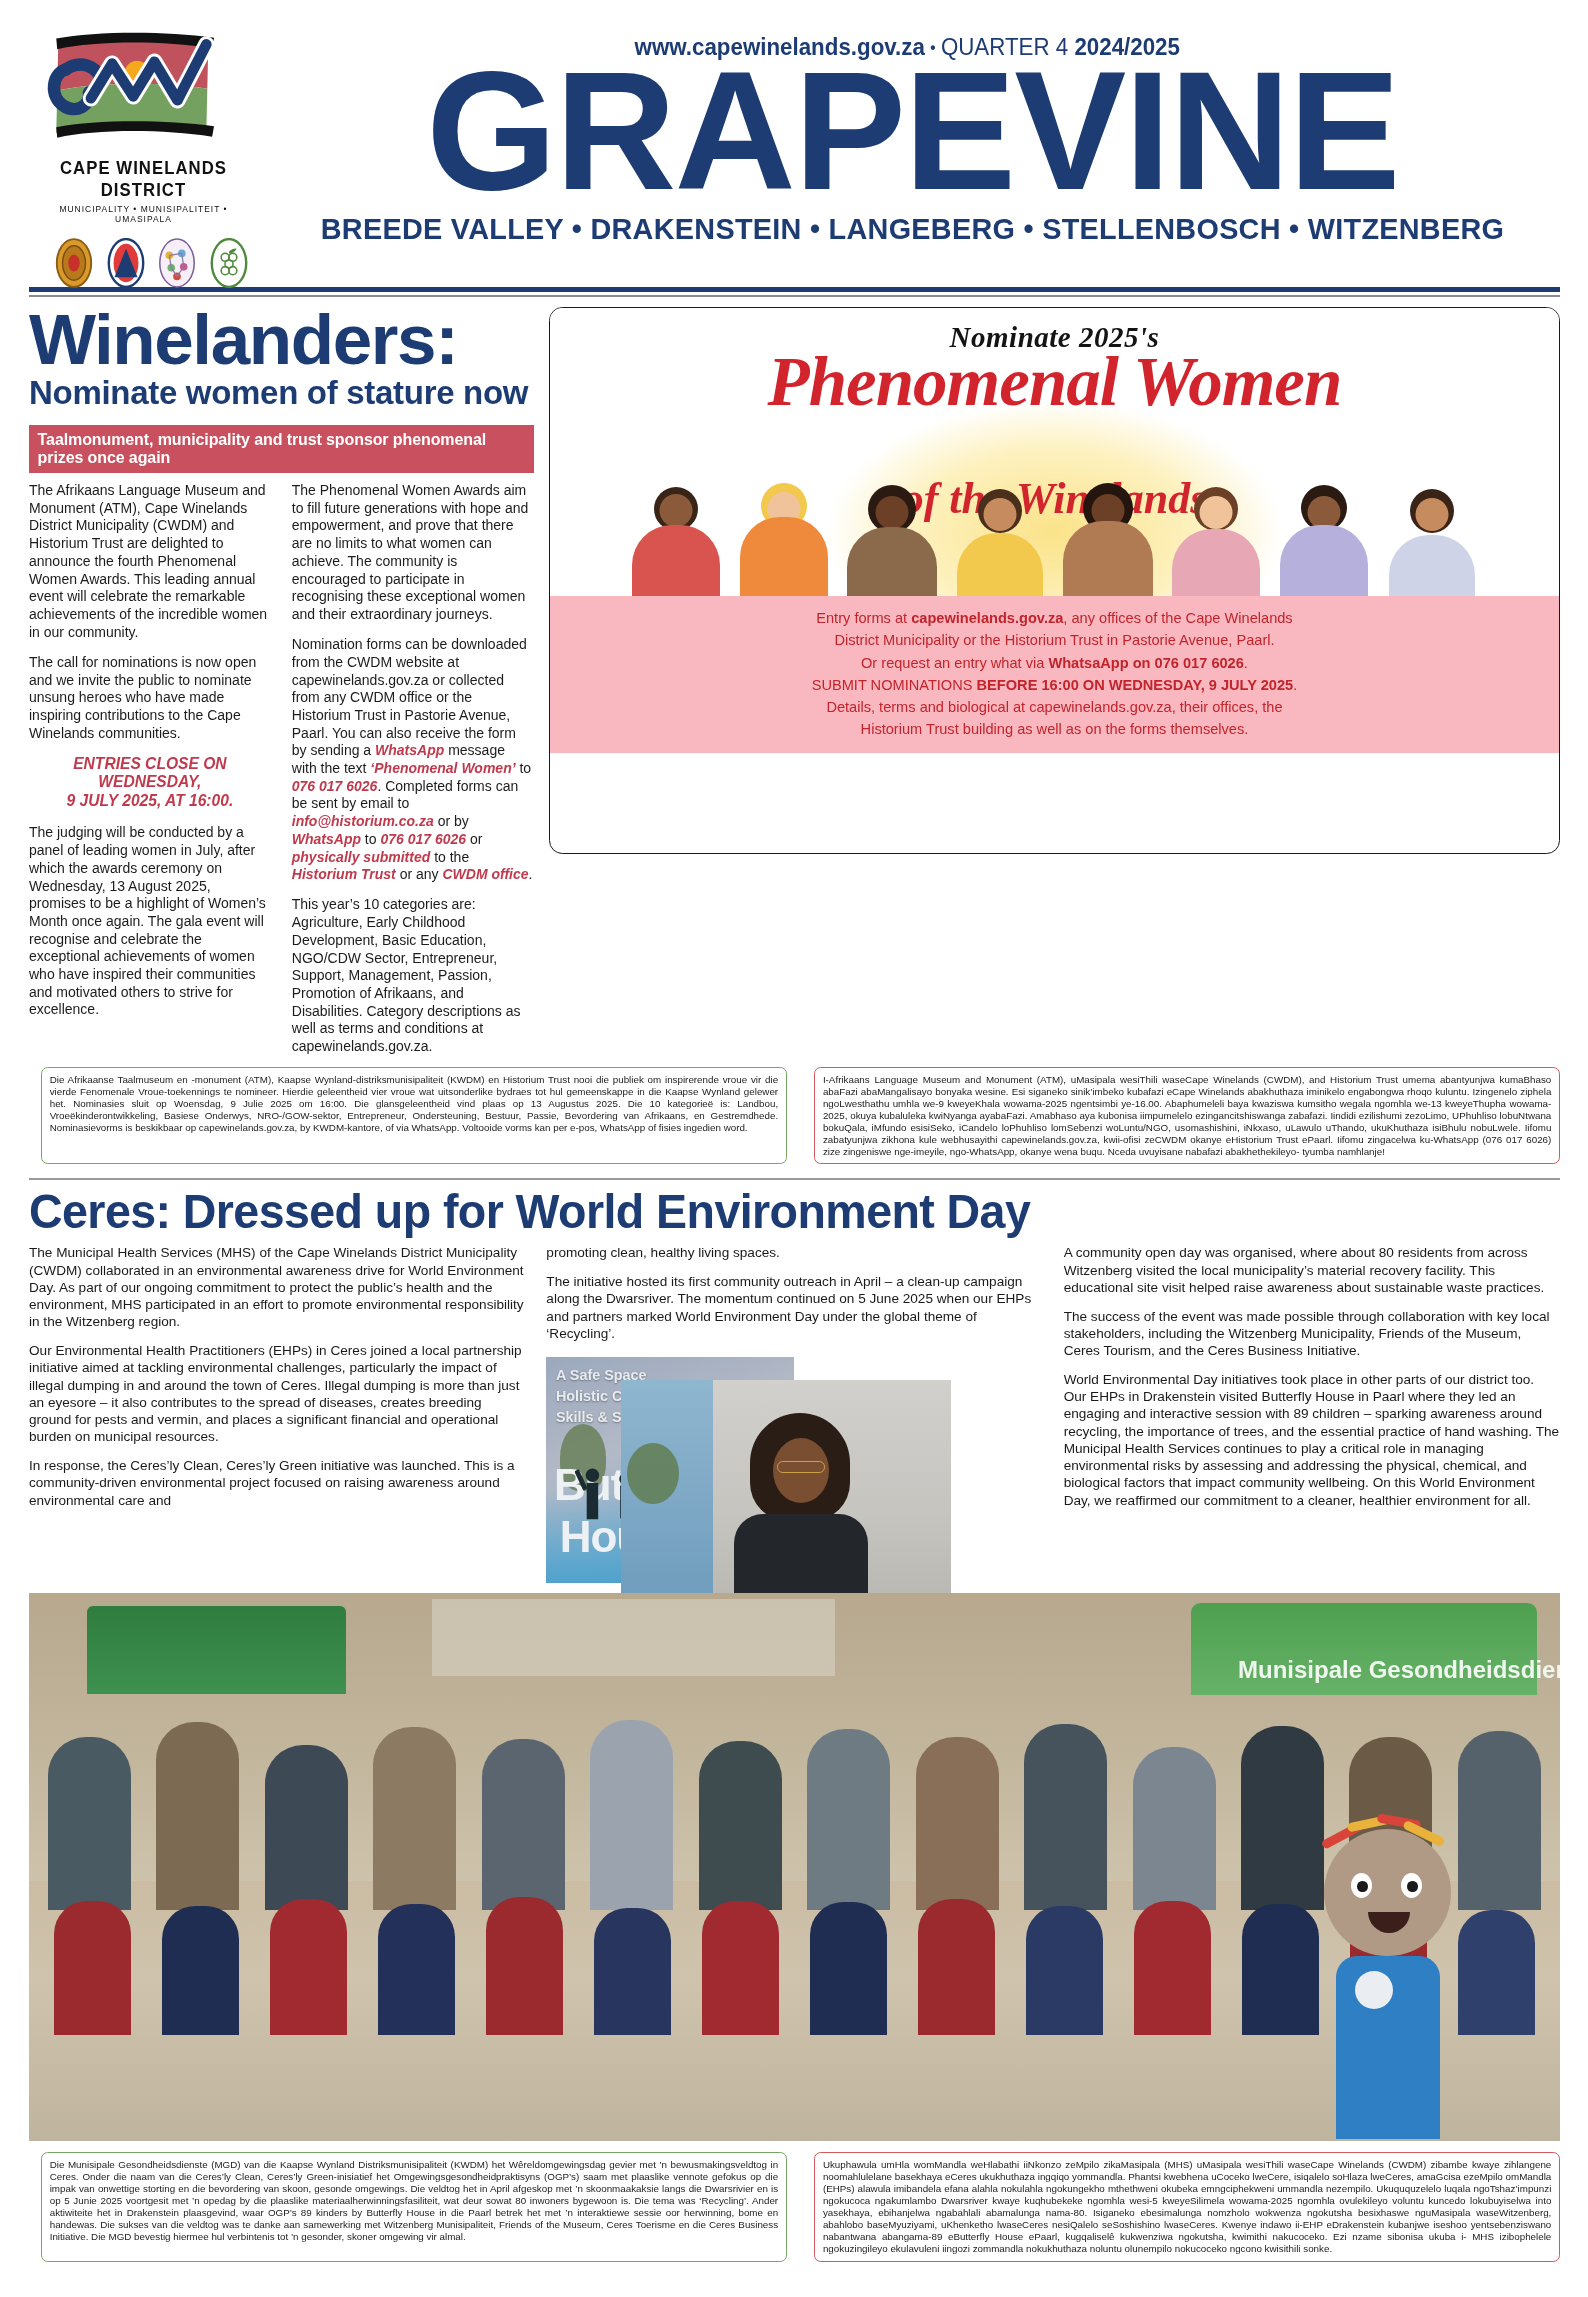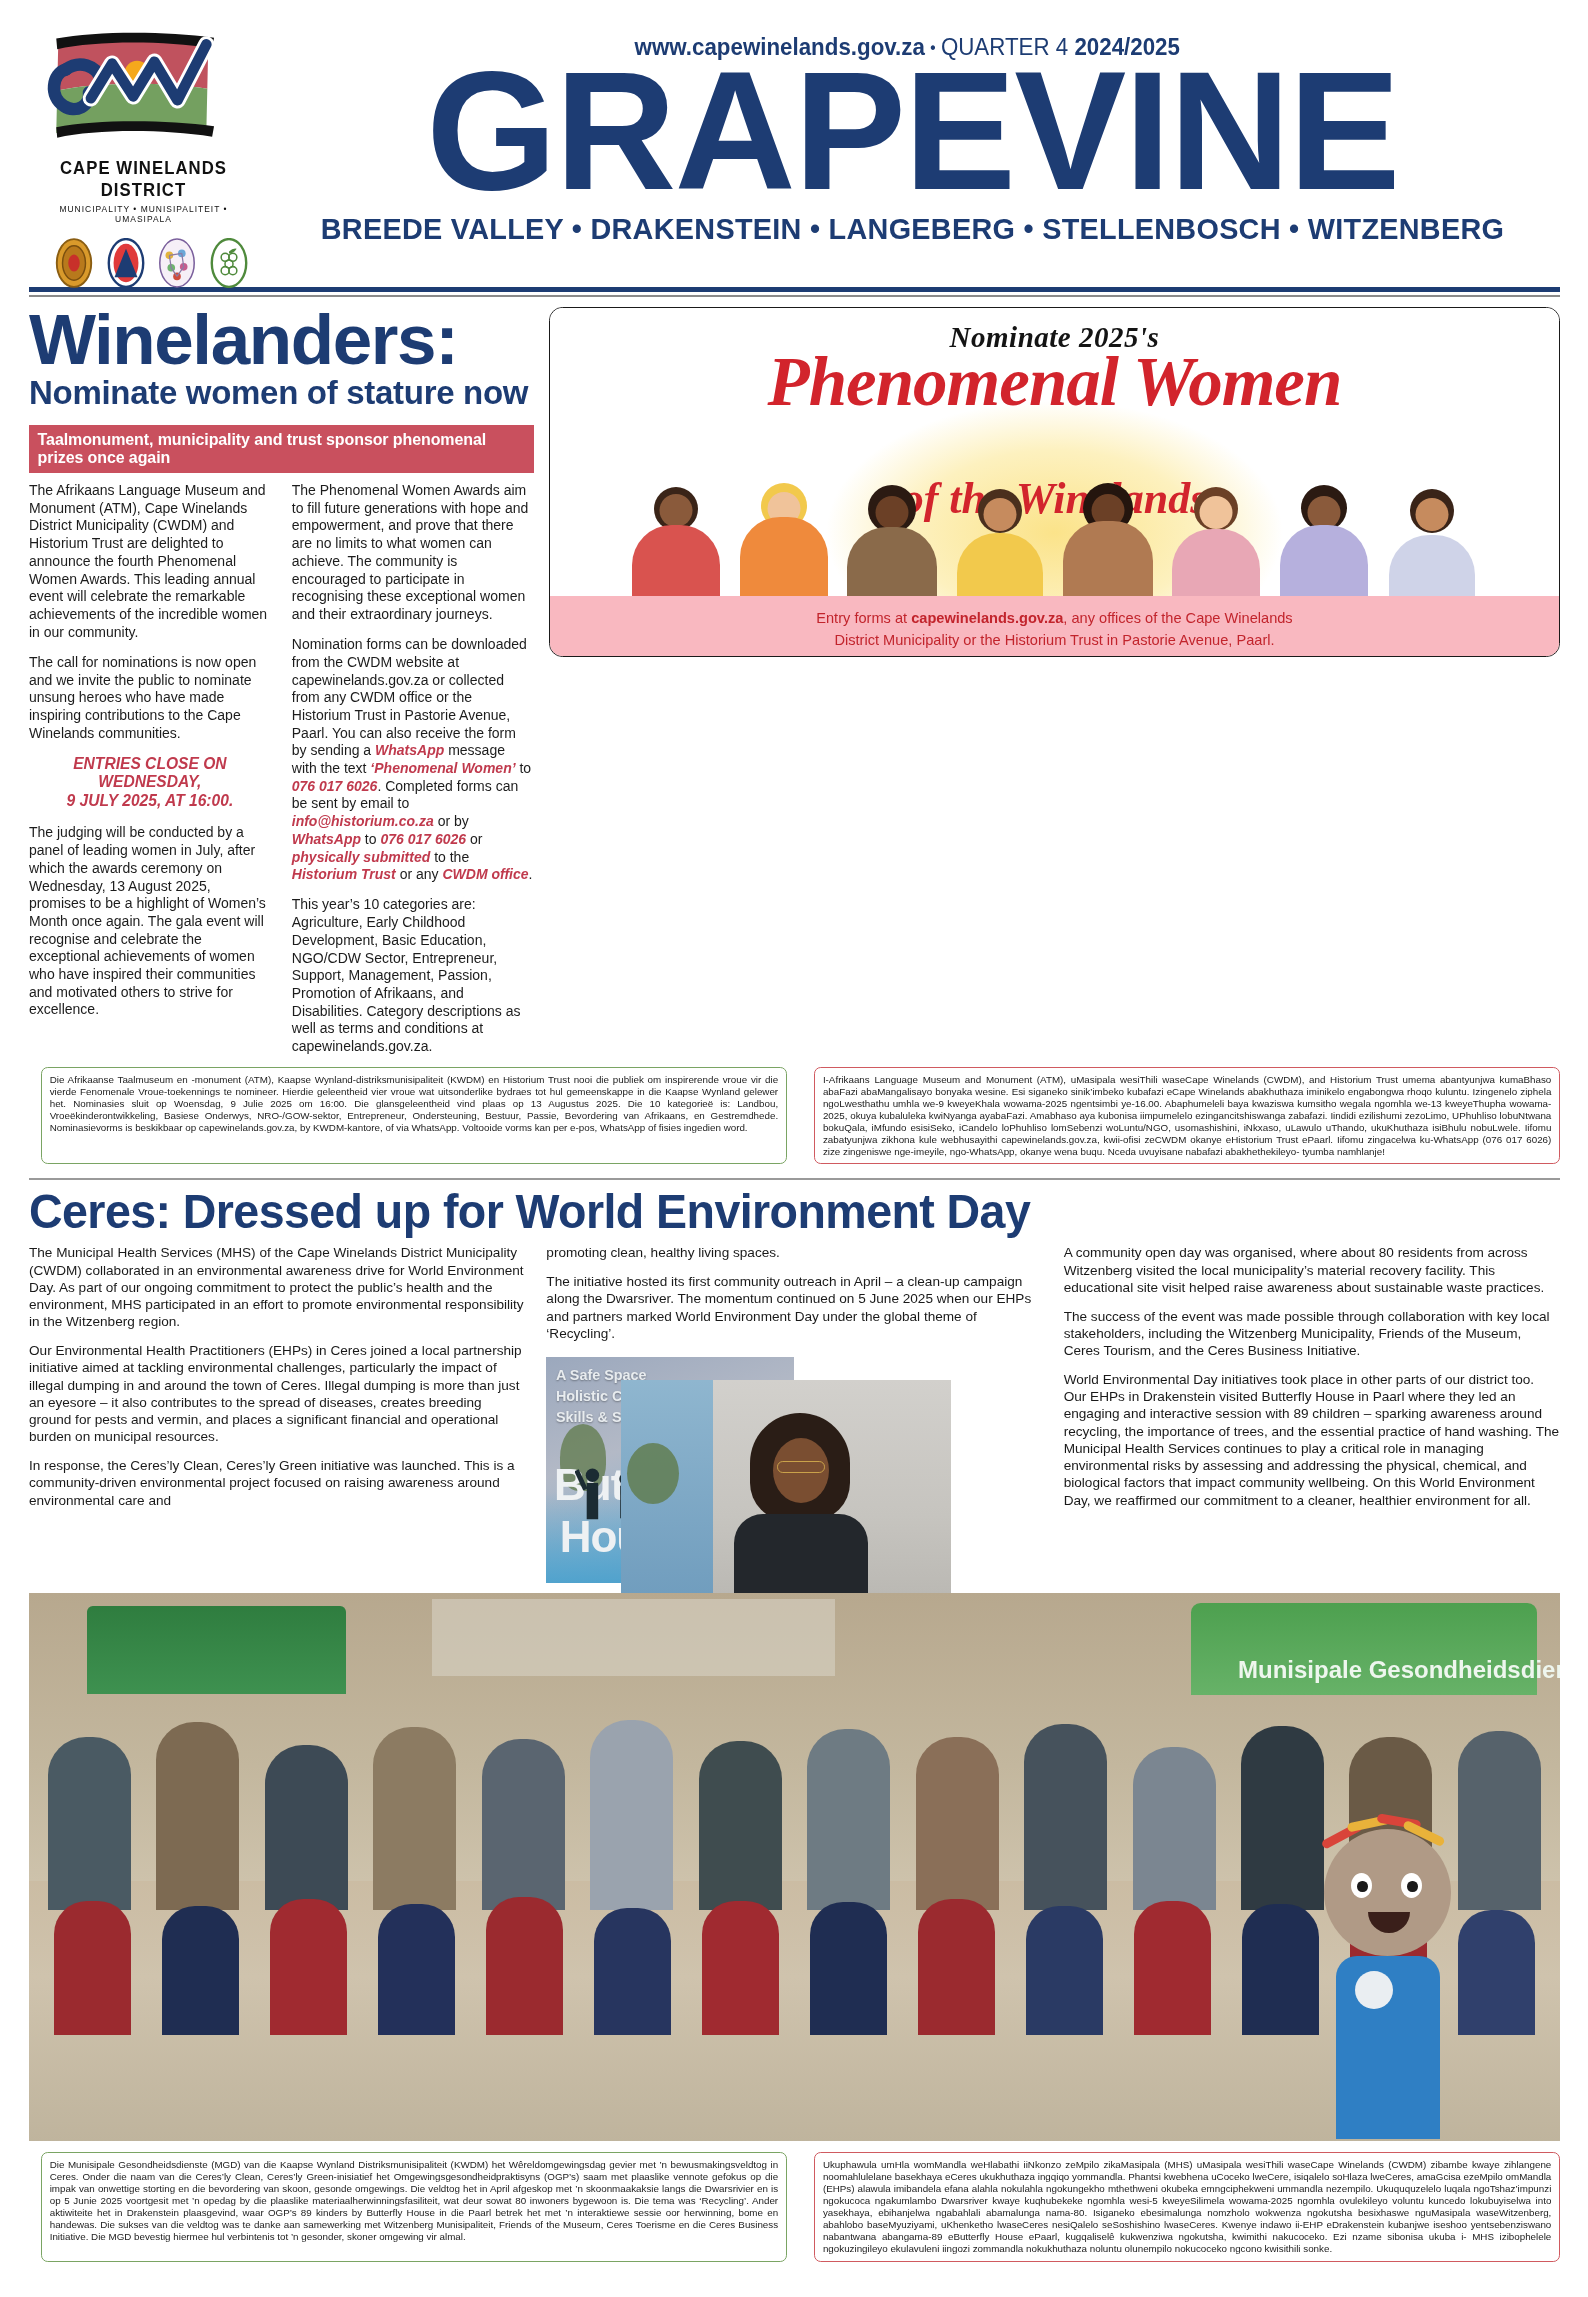--- a/index.html
+++ b/index.html
@@ -80,21 +80,21 @@
   .twocol p { margin:0 0 12.5px 0; }
   .entries {
     color:#c03a4d; font-weight:bold; font-style:italic; font-size:15.6px;
     text-align:center; line-height:1.18; margin:3.8px 0 14.4px 0;
   }
   .r { color:#c03a4d; font-weight:bold; font-style:italic;margin-top:44px; }
 
   
   .poster {
     border:1.9px solid #1a1a1a; border-radius:13.4px; overflow:hidden;
-    background:#fff; height:350px; position:relative;
+    background:#fff; height:547px; position:relative;
   }
   .poster-top {
     height:288px; position:relative;
     background:
       radial-gradient(ellipse 317px 183px at 50% 78%, #fbe38a 0%, #fdf1bf 45%, #ffffff 72%);
   }
   .nominate {
     position:absolute; top:13.4px; left:0; right:0; text-align:center;
     font-family:"Liberation Serif", serif; font-style:italic; font-weight:bold;
     font-size:29px; color:#141414; letter-spacing:0.5px;

